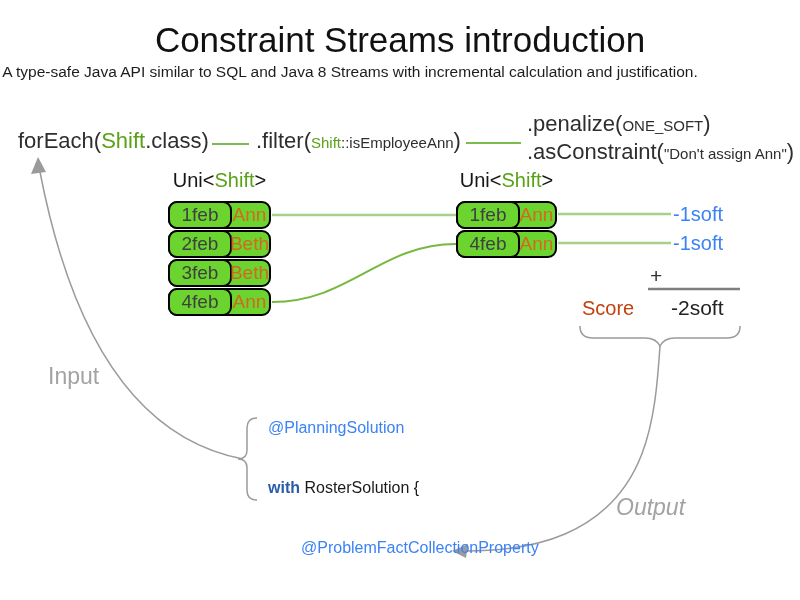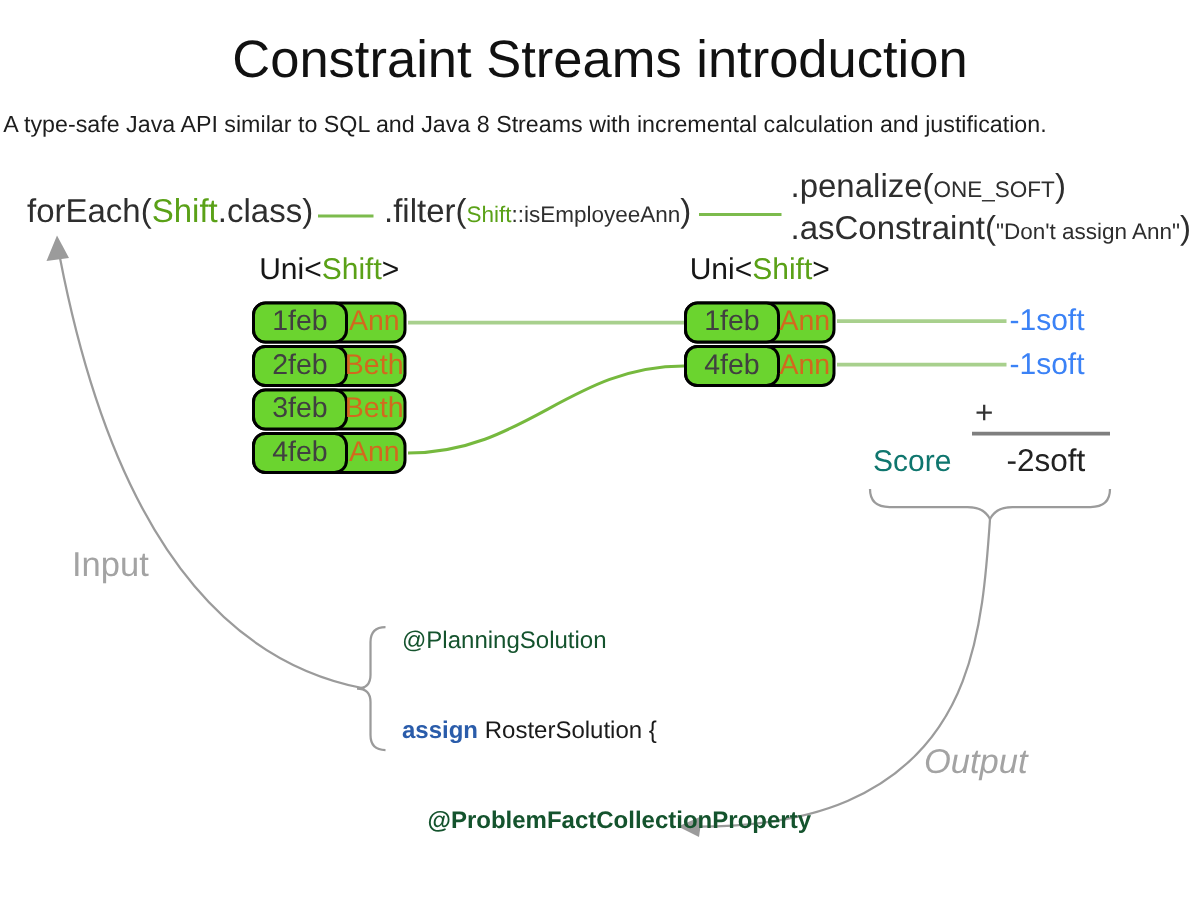--- a/index.html
+++ b/index.html
@@ -2,21 +2,21 @@
 <html><head>
 <meta charset="utf-8">
 <style>
   html,body{margin:0;padding:0;background:#fff;}
   .stage{position:relative;width:800px;height:600px;background:#ffffff;overflow:hidden;
          font-family:"Liberation Sans",sans-serif;color:#1e1e1e;padding-left:28px;}
   svg.underlay{position:absolute;left:0;top:0;width:800px;height:600px;pointer-events:none;}
 
   .title{position:absolute;left:0;top:20px;width:800px;text-align:center;
          font-size:35px;font-weight:400;color:#111;margin:0;}
-  .subtitle{position:absolute;left:0;top:75px;width:700px;text-align:center;
+  .subtitle{position:absolute;left:0;top:63px;width:700px;text-align:center;
             font-size:15.5px;color:#1d1d1d;margin:0;}
 
   .dsl{position:absolute;font-size:22px;color:#2e2e2e;white-space:nowrap;}
   .dsl .sm{font-size:15px;}
   .green-t{color:#5aa117;}
   .dsl-foreach{left:18px;top:128px;}
   .dsl-filter{left:256px;top:128px;}
   .dsl-penalize{left:527px;top:111px;}
   .dsl-asconstraint{left:527px;top:139px;}
 
@@ -32,32 +32,32 @@
   .date-cell{box-sizing:border-box;margin:-2px;width:64px;height:28px;border:2px solid #000;
              border-radius:9px;background:#6bd42f;display:flex;align-items:center;
              justify-content:center;font-size:19px;color:#404040;}
   .emp-cell{flex:1;display:flex;align-items:center;justify-content:center;
             font-size:19px;color:#d2691e;}
 
   .penalty{position:absolute;left:673px;font-size:20px;color:#3b82f6;}
   .pen-1{top:203px;}
   .pen-2{top:232px;}
   .plus{position:absolute;left:650px;top:264px;font-size:21px;color:#333;}
-  .score-label{position:absolute;left:582px;top:297px;font-size:20px;color:#0f766e;}
+  .score-label{position:absolute;left:582px;top:297px;font-size:20px;color:#c2410c;}
   .score-total{position:absolute;left:671px;top:296px;font-size:21px;color:#222;}
 
   .flow-label{position:absolute;font-size:23px;color:#a3a3a3;}
   .lbl-input{left:48px;top:363px;}
   .lbl-output{left:616px;top:494px;font-style:italic;}
 
   .code{position:absolute;left:268px;top:378px;font-size:16px;line-height:20px;
         color:#1a1a1a;white-space:pre;}
   .cl{height:20px;}
-  .ind{margin-left:17px;font-weight:bold;}
-  .ann{color:#14532d;}
+  .ind{margin-left:33px;}
+  .ann{color:#3b82f6;}
   .kw{color:#2a5caa;font-weight:bold;}
   .field{color:#7b4ea0;}
 </style>
 </head>
 <body>
 
 <div class="stage">
 
   <svg class="underlay" viewBox="0 0 800 600">
 
@@ -136,21 +136,21 @@
   <div class="penalty pen-2">-1soft</div>
   <div class="plus">+</div>
   <div class="score-label">Score</div>
   <div class="score-total">-2soft</div>
 
   <div class="flow-label lbl-input">Input</div>
   <div class="flow-label lbl-output">Output</div>
 
   <div class="code">
     <div class="cl ann">@PlanningSolution</div>
-    <div class="cl"><span class="kw">assign</span><span> RosterSolution {</span></div>
+    <div class="cl"><span class="kw">with</span><span> RosterSolution {</span></div>
     <div class="cl ind ann">@ProblemFactCollectionProperty</div>
     <div class="cl ind"><span>List&lt;Employee&gt; </span><span class="field">employeeList;</span></div>
     
     
     
     
     
     
   </div>
 

